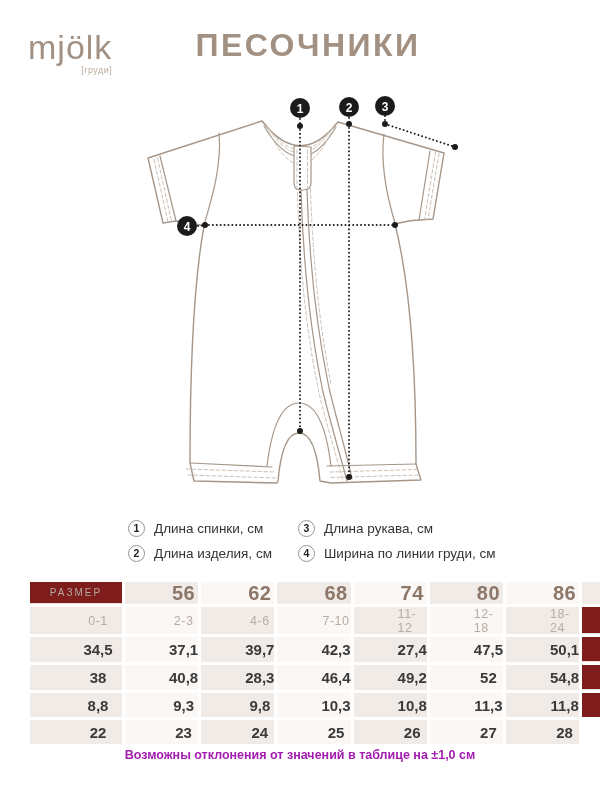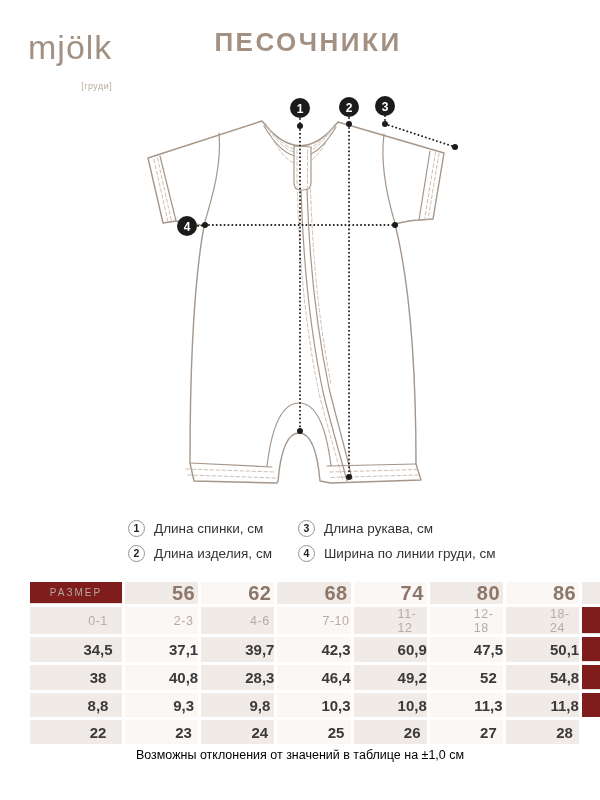--- a/index.html
+++ b/index.html
@@ -13,24 +13,24 @@
     --garment_line:#a59689;
     --stitch:#cbc0b6;
     --marker_black:#1b1b1b;
   }
   *{margin:0;padding:0;box-sizing:border-box;}
   html,body{background:#fff;}
   body{font-family:"Liberation Sans","DejaVu Sans",sans-serif;}
   .page{position:relative;width:600px;height:800px;background:#fff;overflow:hidden;}
 
   
-  .logo{position:absolute;left:28px;top:30px;display:inline-flex;flex-direction:column;align-items:flex-end;gap:16px;}
+  .logo{position:absolute;left:28px;top:30px;display:inline-flex;flex-direction:column;align-items:flex-end;}
   .logo-main{font-size:34px;font-weight:400;color:var(--brand_taupe,#a29183);letter-spacing:1px;line-height:1.05;}
   .logo-sub{font-size:9px;color:#b9ac9f;letter-spacing:.5px;margin-top:-1px;}
-  h1.title{position:absolute;left:16px;right:0;top:27px;text-align:center;font-size:26px;font-weight:700;
+  h1.title{position:absolute;left:16px;right:0;top:27px;text-align:center;font-size:32px;font-weight:700;
     letter-spacing:2.5px;color:var(--brand_taupe,#a29183);}
 
   
   svg.diagram{position:absolute;left:0;top:88px;width:600px;height:430px;}
   .outline{fill:#ffffff;stroke:var(--garment_line,#a59689);stroke-width:1.4;stroke-linejoin:round;}
   .ln{fill:none;stroke:var(--garment_line,#a59689);stroke-width:1.2;stroke-linecap:round;}
   .placket{fill:#ffffff;stroke:var(--garment_line,#a59689);stroke-width:1.2;stroke-linejoin:round;}
   .st{fill:none;stroke:var(--stitch,#cbc0b6);stroke-width:1;stroke-dasharray:3.5 2.5;stroke-linecap:round;}
   .meas{stroke:var(--marker_black,#1b1b1b);stroke-width:1.9;stroke-dasharray:0.1 3.8;stroke-linecap:round;fill:none;}
   .dot{fill:var(--marker_black,#1b1b1b);}
@@ -56,21 +56,21 @@
   .size-row-label{font-size:10px;letter-spacing:2px;color:var(--muted_label,#b2a89f);font-weight:500;}
   .age-row-label{font-size:9.5px;letter-spacing:1.5px;color:var(--muted_label,#b2a89f);font-weight:500;line-height:1.15;}
   .age-row-sub{font-size:8.5px;letter-spacing:.5px;color:var(--muted_label,#b2a89f);font-weight:500;line-height:1.1;}
   .cell{display:flex;align-items:center;justify-content:center;padding-left:44px;}
   .beige{background:var(--cell_beige,#f1ebe7);}
   .light{background:var(--cell_light,#faf7f5);}
   .size-v{font-size:20px;font-weight:700;color:var(--table_header_brown,#8c7769);letter-spacing:.5px;}
   .age-v{font-size:12.5px;color:#b6aca4;letter-spacing:.5px;}
   .val{font-size:15px;font-weight:600;color:#3a3a3a;}
 
-  .note{position:absolute;left:0;right:0;top:748px;text-align:center;font-size:12.5px;font-weight:400;color:#000000;}
+  .note{position:absolute;left:0;right:0;top:748px;text-align:center;font-size:12.5px;font-weight:700;color:#a21caf;}
 </style>
 </head>
 <body>
 
 <div class="page">
 
   <div class="logo">
     <span class="logo-main">mjölk</span>
     <span class="logo-sub">[груди]</span>
   </div>
@@ -223,21 +223,21 @@
       <div class="cell light">
         <span class="val">37,1</span>
       </div>
       <div class="cell beige">
         <span class="val">39,7</span>
       </div>
       <div class="cell light">
         <span class="val">42,3</span>
       </div>
       <div class="cell beige">
-        <span class="val">60,9</span>
+        <span class="val">27,4</span>
       </div>
       <div class="cell light">
         <span class="val">47,5</span>
       </div>
       <div class="cell beige">
         <span class="val">50,1</span>
       </div>
       <div class="lab lab-line">
         <span class="circ">2</span>
       </div>

